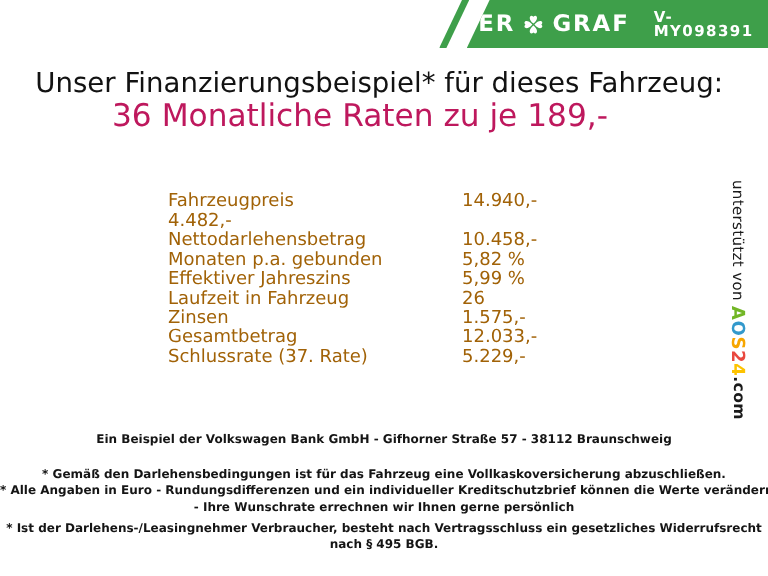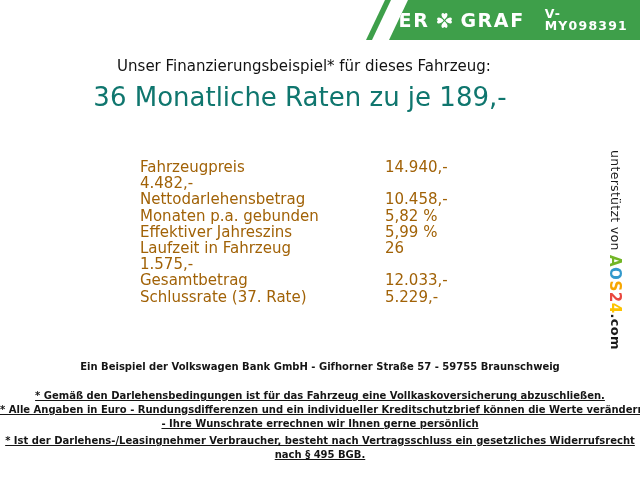--- a/index.html
+++ b/index.html
@@ -25,26 +25,26 @@
     color:#fff;font-weight:bold;font-size:19px;letter-spacing:1.6px;line-height:1;
   }
   .clover{width:21px;height:21px;margin:0 5px;flex:0 0 auto;}
   .vehicle-code{
     color:#fff;font-weight:bold;font-size:12.5px;letter-spacing:1.2px;
     margin-left:20px;line-height:1;
   }
 
   
   .heading-line1{
-    position:absolute;top:57px;left:4px;width:600px;text-align:center;
-    font-size:15px;color:#121212;
+    position:absolute;top:57px;left:16px;width:600px;text-align:center;
+    font-size:23px;color:#121212;
   }
   .heading-line2{
     position:absolute;top:82px;left:0;width:600px;text-align:center;
-    font-size:26px;color:#0f766e;
+    font-size:26px;color:#be185d;
   }
 
   
   .finance-table{position:absolute;top:159px;left:140px;font-size:15px;color:#a16207;}
   .row{display:flex;line-height:16.2px;height:16.2px;white-space:nowrap;}
   .row .label{width:245px;}
   .row .value{}
 
   
   .sidebar-vertical{
@@ -59,21 +59,21 @@
   .bank-line{
     position:absolute;top:361px;left:0;width:640px;text-align:center;
     font-size:10px;font-weight:bold;color:#151515;white-space:nowrap;
   }
   .footnotes{
     position:absolute;top:389px;left:0;width:640px;text-align:center;
     font-size:10px;font-weight:bold;color:#151515;line-height:14px;
   }
   .footnote{margin:0;}
   .footnote:last-child{margin-top:3px;}
-  .fn-line{white-space:nowrap;text-decoration:underline;}
+  .fn-line{white-space:nowrap;}
 </style>
 </head>
 <body>
 
 <div class="page">
 
   <div class="banner-sliver green-fill" style="background: rgb(62, 159, 74);"></div>
   <div class="banner-main green-fill" style="background: rgb(62, 159, 74);">
     <span class="brand-word">FESER</span>
     <svg class="clover" viewBox="-10 -10 20 20" aria-hidden="true">
@@ -109,37 +109,38 @@
       </div>
       <div class="row">
         <span class="label">Effektiver Jahreszins</span>
         <span class="value">5,99 %</span>
       </div>
       <div class="row">
         <span class="label">Laufzeit in Fahrzeug</span>
         <span class="value">26</span>
       </div>
       <div class="row">
+        <span class="label">Zinsen</span>
         <span class="value">1.575,-</span>
       </div>
       <div class="row">
         <span class="label">Gesamtbetrag</span>
         <span class="value">12.033,-</span>
       </div>
       <div class="row">
         <span class="label">Schlussrate (37. Rate)</span>
         <span class="value">5.229,-</span>
       </div>
     </div>
 
   <div class="sidebar-vertical">
     <span>unterstützt von </span><span class="aos-logo"><span style="color: rgb(114, 182, 38);">A</span><span style="color: rgb(51, 153, 204);">O</span><span style="color: rgb(247, 166, 0);">S</span><span style="color: rgb(233, 72, 63);">2</span><span style="color: rgb(253, 195, 0);">4</span></span><span class="aos-suffix">.com</span>
   </div>
 
-  <div class="bank-line">Ein Beispiel der Volkswagen Bank GmbH - Gifhorner Straße 57 - 59755 Braunschweig</div>
+  <div class="bank-line">Ein Beispiel der Volkswagen Bank GmbH - Gifhorner Straße 57 - 38112 Braunschweig</div>
 
   <div class="footnotes">
       <div class="footnote">
         <div class="fn-line">* Gemäß den Darlehensbedingungen ist für das Fahrzeug eine Vollkaskoversicherung abzuschließen.</div>
       </div>
       <div class="footnote">
         <div class="fn-line">* Alle Angaben in Euro - Rundungsdifferenzen und ein individueller Kreditschutzbrief können die Werte verändern</div>
         <div class="fn-line">- Ihre Wunschrate errechnen wir Ihnen gerne persönlich</div>
       </div>
       <div class="footnote">

